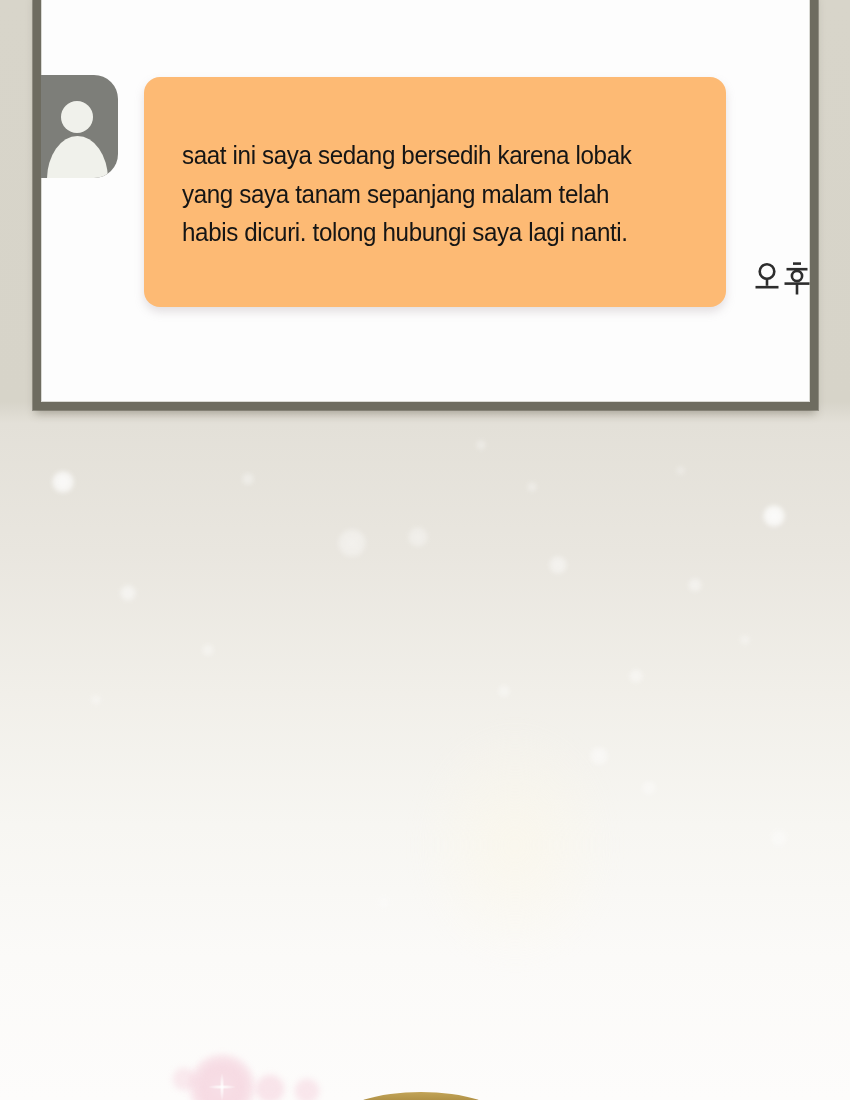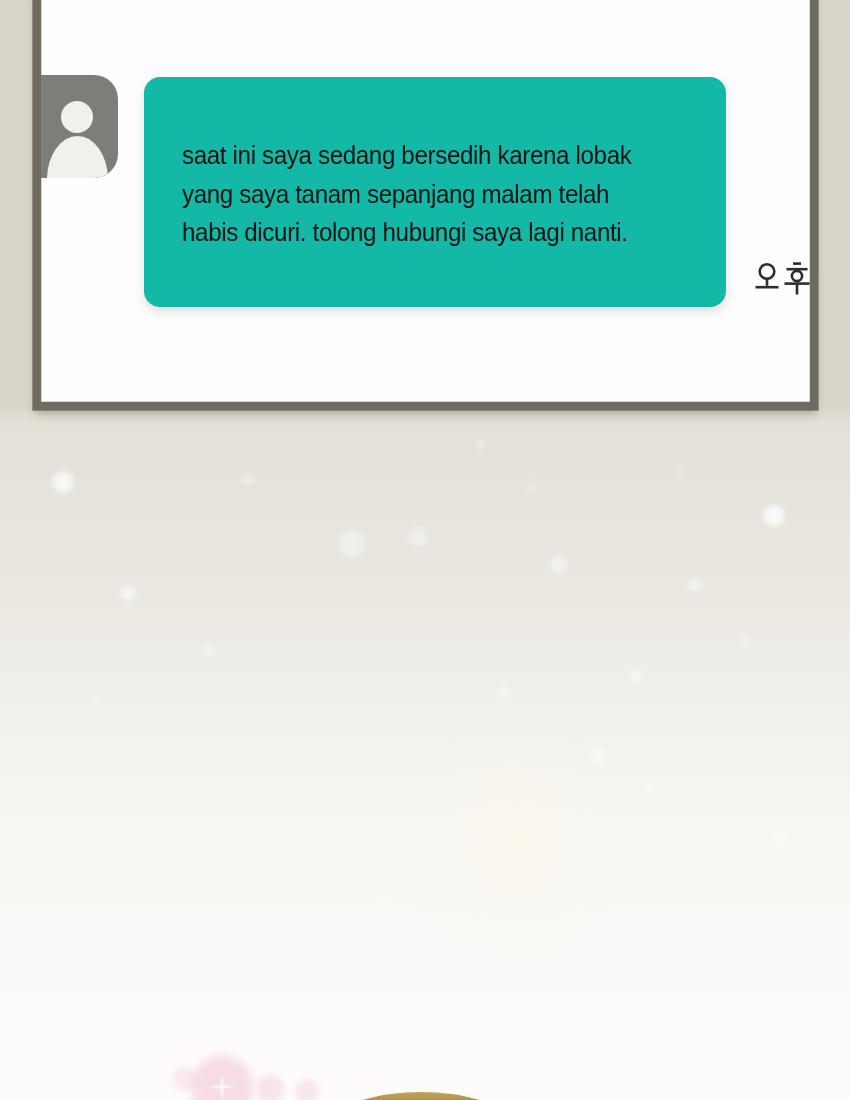--- a/index.html
+++ b/index.html
@@ -29,21 +29,21 @@
     position:absolute;left:20px;top:26px;width:32px;height:32px;
     border-radius:50%;background:#f0f1eb;
   }
   .avatar-body{
     position:absolute;left:6px;top:61px;width:61px;height:70px;
     border-radius:50% 50% 0 0 / 62% 62% 0 0;background:#f0f1eb;
   }
   
   .bubble{
     position:absolute;left:103px;top:79px;width:582px;height:230px;
-    background:#14b8a6;border-radius:16px;
+    background:#fdba74;border-radius:16px;
     box-shadow:0 5px 10px rgba(160,148,153,.28);
   }
   .msg{
     position:absolute;left:38px;top:59px;
     font-size:26px;line-height:38.6px;color:#151515;
     letter-spacing:-0.4px;white-space:nowrap;
     transform:scaleX(0.93);transform-origin:0 0;
   }
   
   .timestamp{position:absolute;left:713px;top:264px;width:56px;height:34px;}

